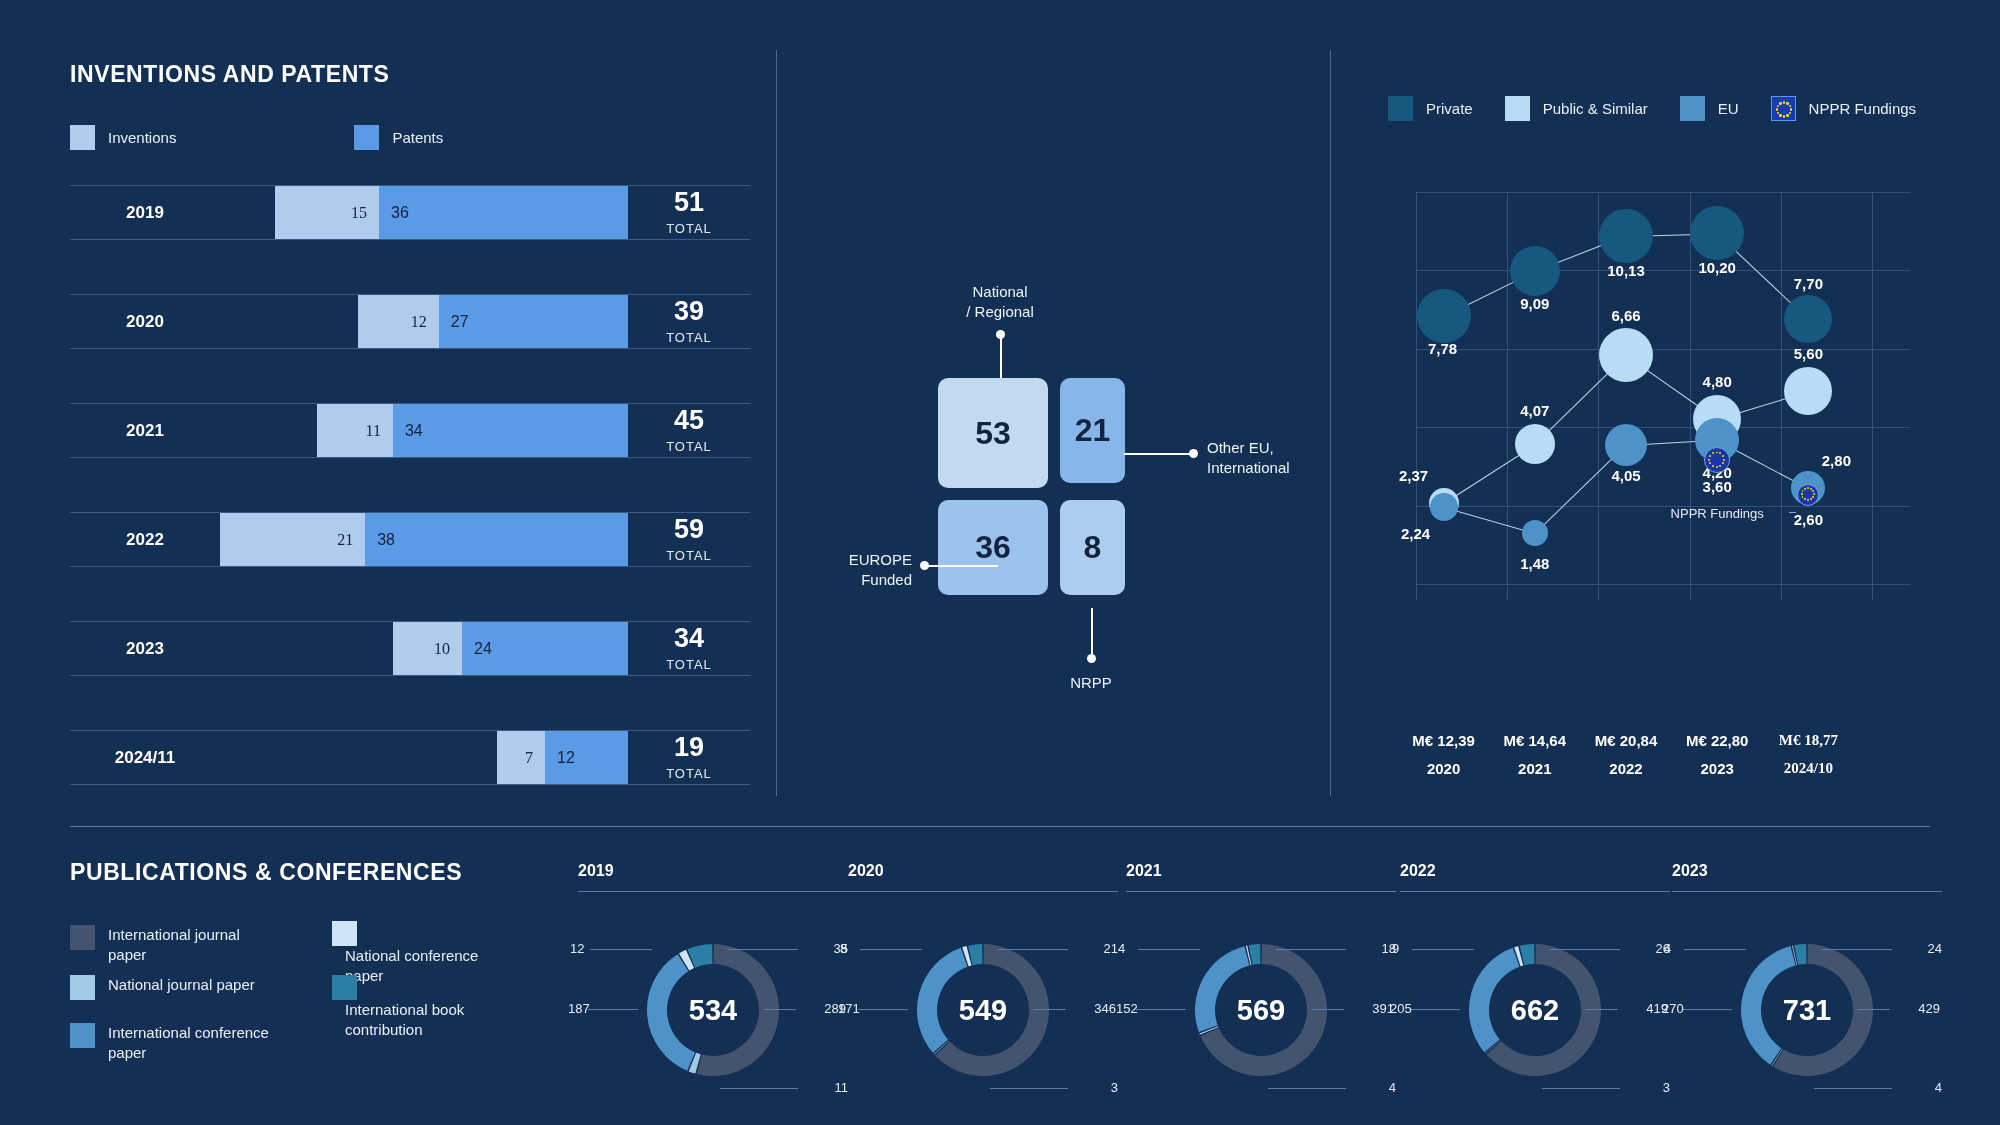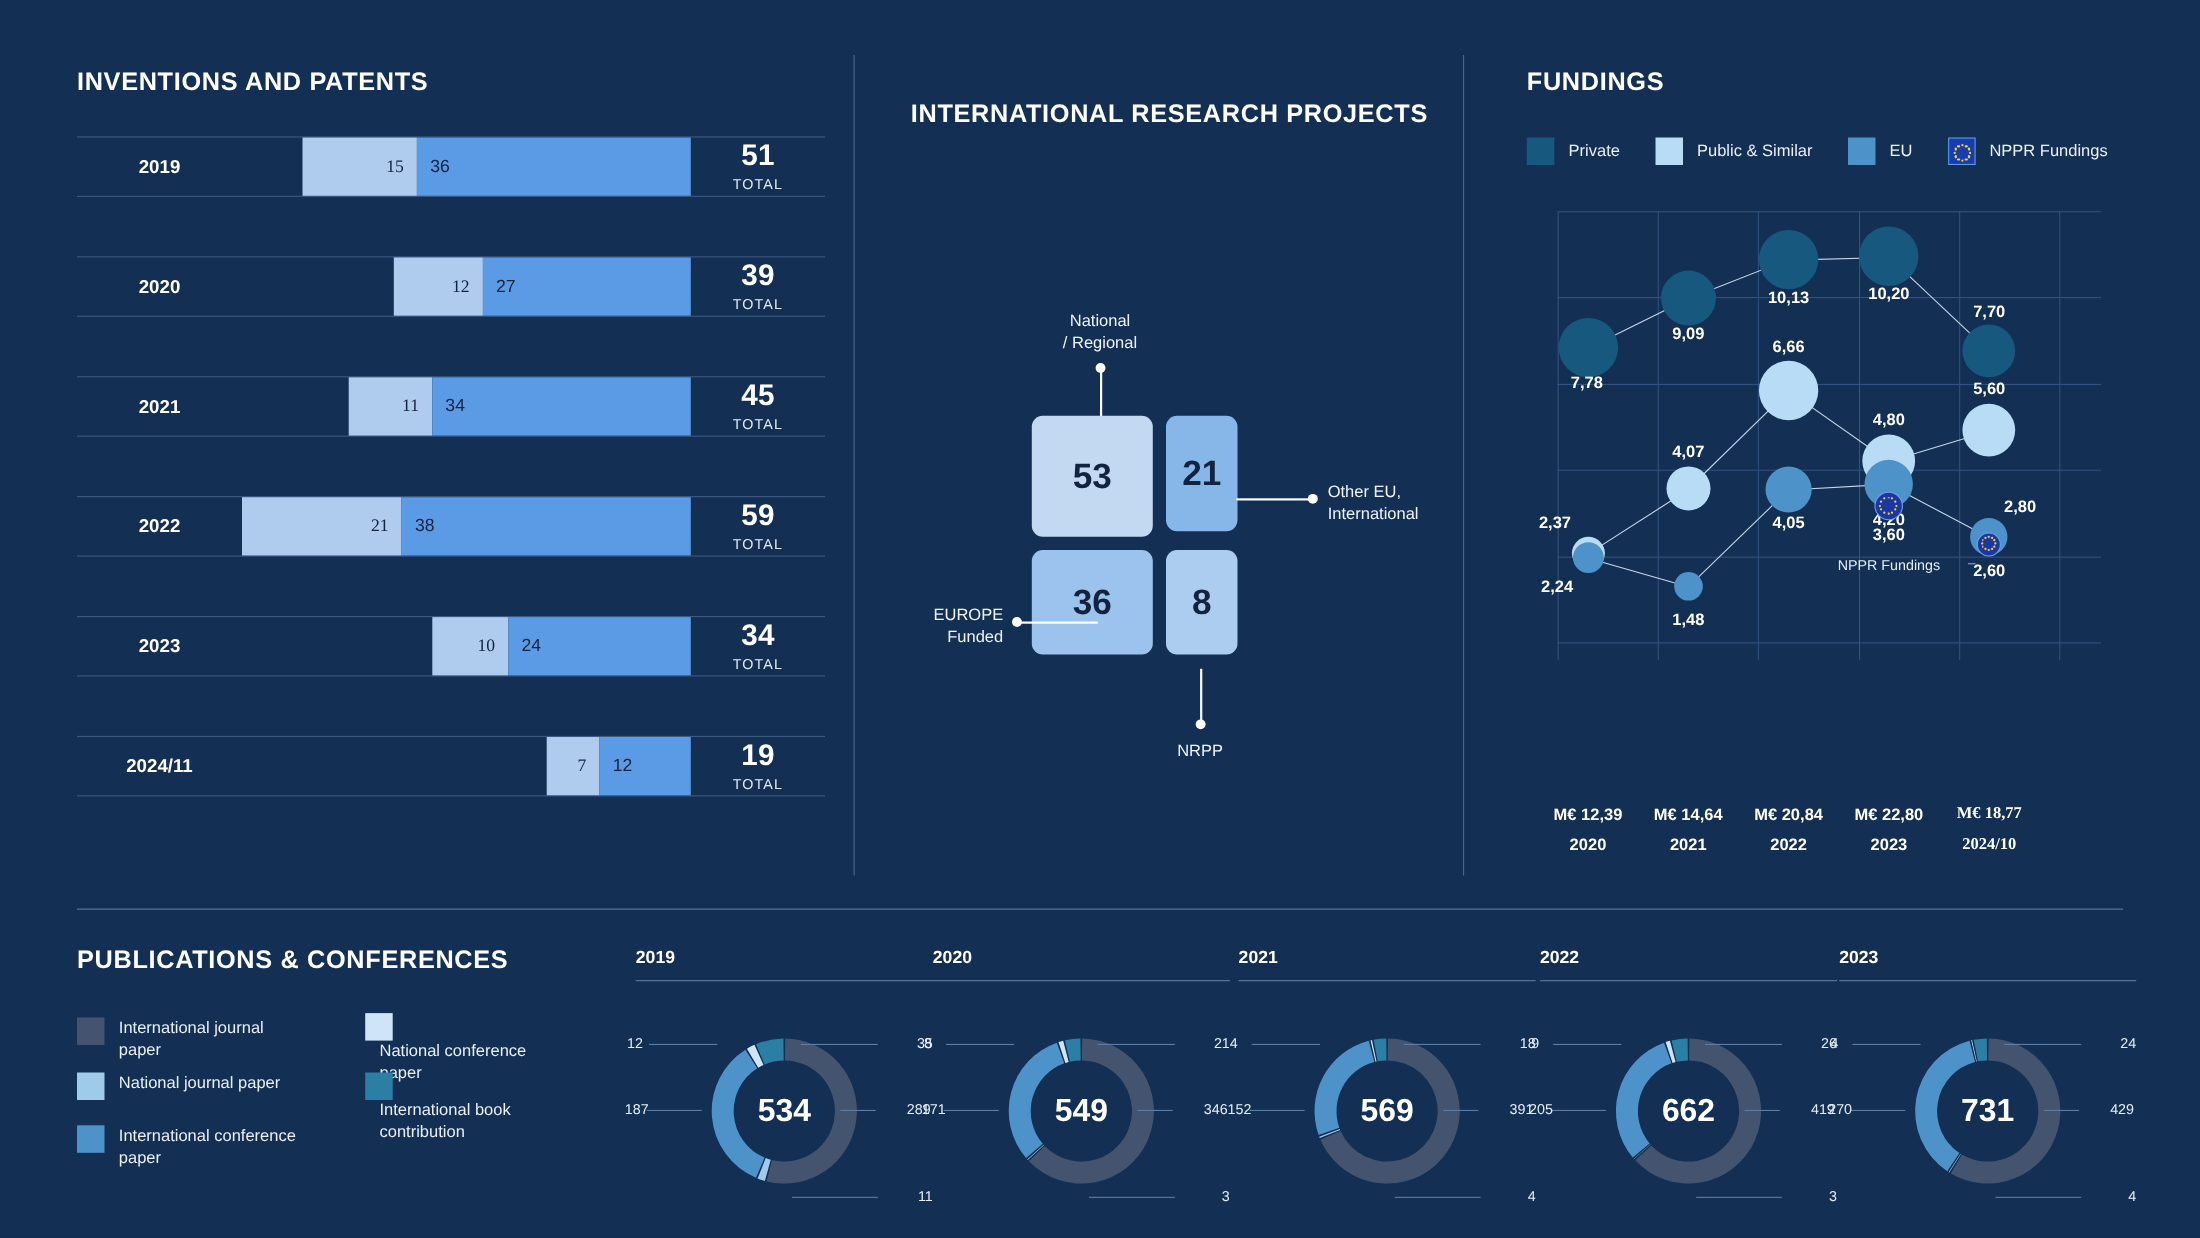--- a/index.html
+++ b/index.html
@@ -112,20 +112,30 @@
   .dn-line { position: absolute; height: 1px; background: #5c7da6; }
 </style>
 </head>
 <body>
 
 <div class="page">
 
   <section id="panel-inventions">
     <h2 class="sec-title">INVENTIONS AND PATENTS</h2>
 
+    <div id="inv-legend">
+      <div class="legend-row">
+        <span class="swatch" style="background:#afcbed"></span>
+        <span class="legend-label">Inventions</span>
+      </div>
+      <div class="legend-row">
+        <span class="swatch" style="background:#5b9ae4"></span>
+        <span class="legend-label">Patents</span>
+      </div>
+    </div>
 
     <div class="bar-rows" id="bar-rows">
         <div class="bar-row">
           <div class="bar-year">2019</div>
           <div class="bar-track">
             <div class="bar-stack" style="left:55.32203389830505px;width:352.67796610169495px">
               <div class="seg seg-inv" style="width:103.72881355932205px">
                 <span class="seg-val">15</span>
               </div>
               <div class="seg seg-pat" style="width:248.94915254237293px">
@@ -226,21 +236,20 @@
       </div>
   </section>
 
   <div class="vdiv" style="left:776px; top:50px; height:746px;"></div>
   <div class="vdiv" style="left:1330px; top:50px; height:746px;"></div>
   <div style="position:absolute; left:70px; top:826px; width:1860px; height:1px; background:#5c7da6;"></div>
 
   <section id="panel-projects">
     <h2 class="sec-title">
       <br>
-      <span>INTERNATIONAL RESEARCH  PROJECTS</span>
     </h2>
 
     <div class="lbl-small" style="left:112px; top:222px; text-align:center; width:120px;">
       <span>National</span><br>
       <span>/ Regional</span>
     </div>
     <span class="ldot" style="left:168px; top:270px;"></span>
     <div class="leader" style="left:172px; top:274px; width:1.6px; height:50px;"></div>
 
     <div id="proj-grid">
@@ -263,21 +272,20 @@
     </div>
     <span class="ldot" style="left:92px; top:501px;"></span>
     <div class="leader" style="left:98px; top:505px; width:72px; height:1.6px;"></div>
 
     <div class="leader" style="left:263px; top:548px; width:1.6px; height:48px;"></div>
     <span class="ldot" style="left:259px; top:594px;"></span>
     <div class="lbl-small" style="left:215px; top:613px; width:96px; text-align:center;">NRPP</div>
   </section>
 
   <section id="panel-fundings">
-    <h2 class="sec-title">FUNDINGS</h2>
     <div id="fund-legend">
       <div class="legend-row">
         <span class="swatch" style="background:#17587f"></span>
         <span class="legend-label">Private</span>
       </div>
       <div class="legend-row" style="margin-left:18px">
         <span class="swatch" style="background:#b8dcf5"></span>
         <span class="legend-label">Public &amp; Similar</span>
       </div>
       <div class="legend-row" style="margin-left:18px">

